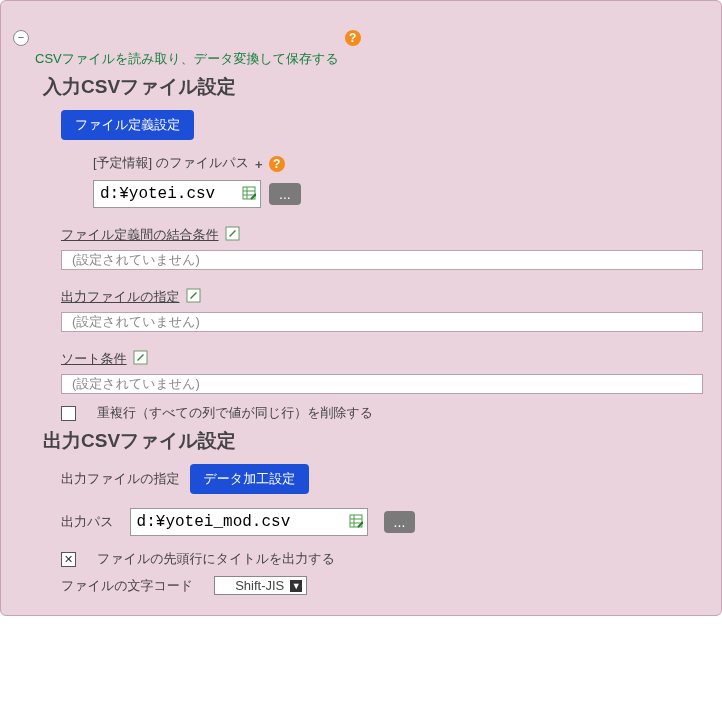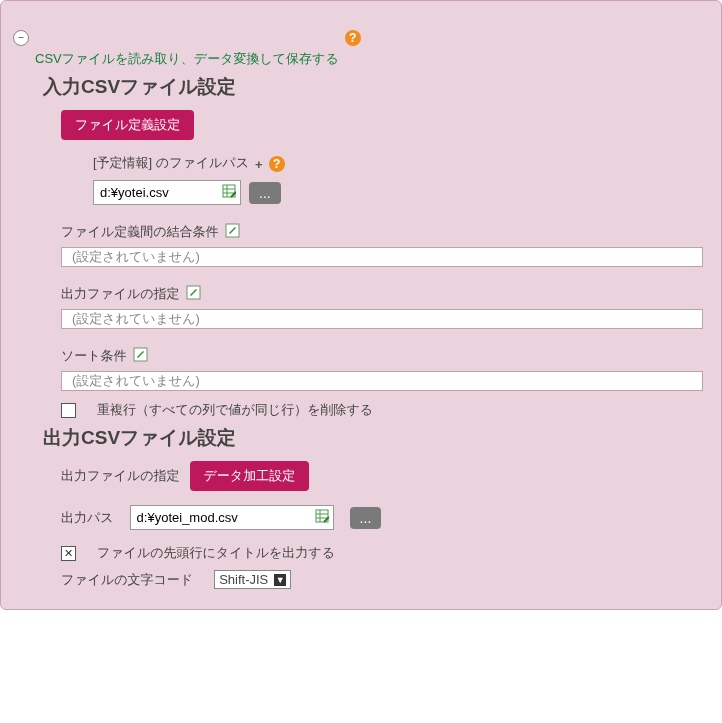--- a/index.html
+++ b/index.html
@@ -67,21 +67,21 @@
   .row {
     display: flex;
     align-items: center;
     gap: 10px;
     margin: 10px 0 14px 18px;
   }
   .label {
     color: #444;
   }
   .btn {
-    background: #be185d;
+    background: #1d4ed8;
     color: #fff;
     border: none;
     border-radius: 4px;
     padding: 6px 14px;
     font-size: 13px;
     cursor: pointer;
   }
   .file-path-row {
     display: flex;
     align-items: center;
@@ -101,22 +101,22 @@
   .input-wrap {
     display: inline-flex;
     align-items: center;
     background: #fff;
     border: 1px solid #999;
     padding: 2px 4px;
   }
   .input-wrap input {
     border: none;
     outline: none;
-    font-family: Liberation Sans, sans-serif;
-    font-size: 13px;
+    font-family: Liberation Mono, monospace;
+    font-size: 16px;
     padding: 2px 2px;
     background: transparent;
   }
   .calc-icon {
     display: inline-block;
     cursor: pointer;
   }
   .browse-btn {
     background: #7a7a7a;
     color: #fff;
@@ -125,20 +125,21 @@
     padding: 4px 10px;
     font-size: 14px;
     line-height: 1;
     cursor: pointer;
   }
   .field-label-row {
     display: flex;
     align-items: flex-start;
     gap: 6px;
     margin: 18px 0 6px 18px;
+    text-decoration: underline;
   }
   .edit-icon {
     display: inline-block;
     cursor: pointer;
   }
   .field-box {
     background: #fff;
     border: 1px solid #bfa0ae;
     padding: 0 10px;
     margin: 0 6px 0 18px;
@@ -166,21 +167,21 @@
   .checkbox.checked::after {
     content: "✕";
     color: #333;
     font-size: 11px;
   }
   .select-wrap {
     display: inline-flex;
     align-items: center;
     background: #fff;
     border: 1px solid #888;
-    padding: 1px 4px 1px 4px;
+    padding: 1px 4px 1px 20px;
     cursor: pointer;
     font-size: 13px;
   }
   .select-wrap .caret {
     background: #333;
     color: #fff;
     font-size: 9px;
     width: 12px;
     height: 12px;
     display: inline-flex;

